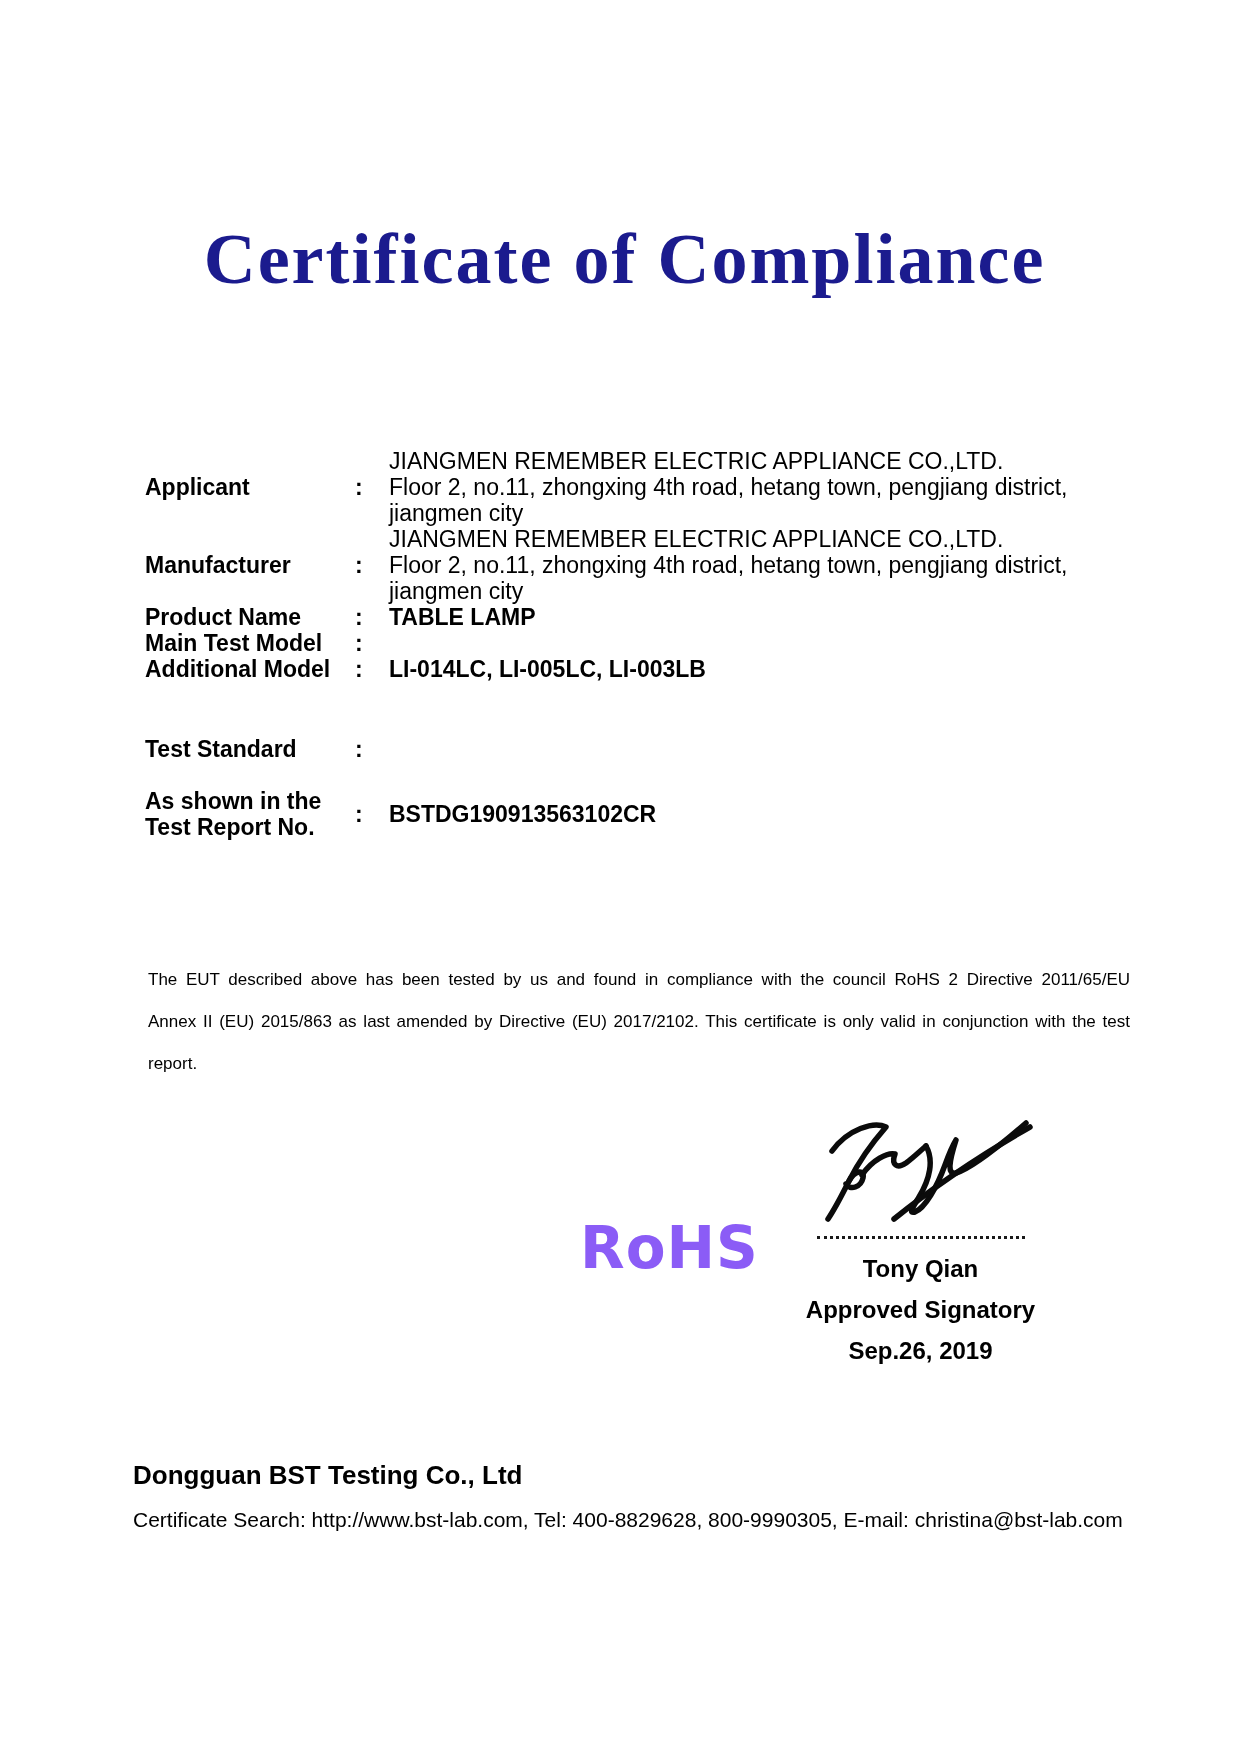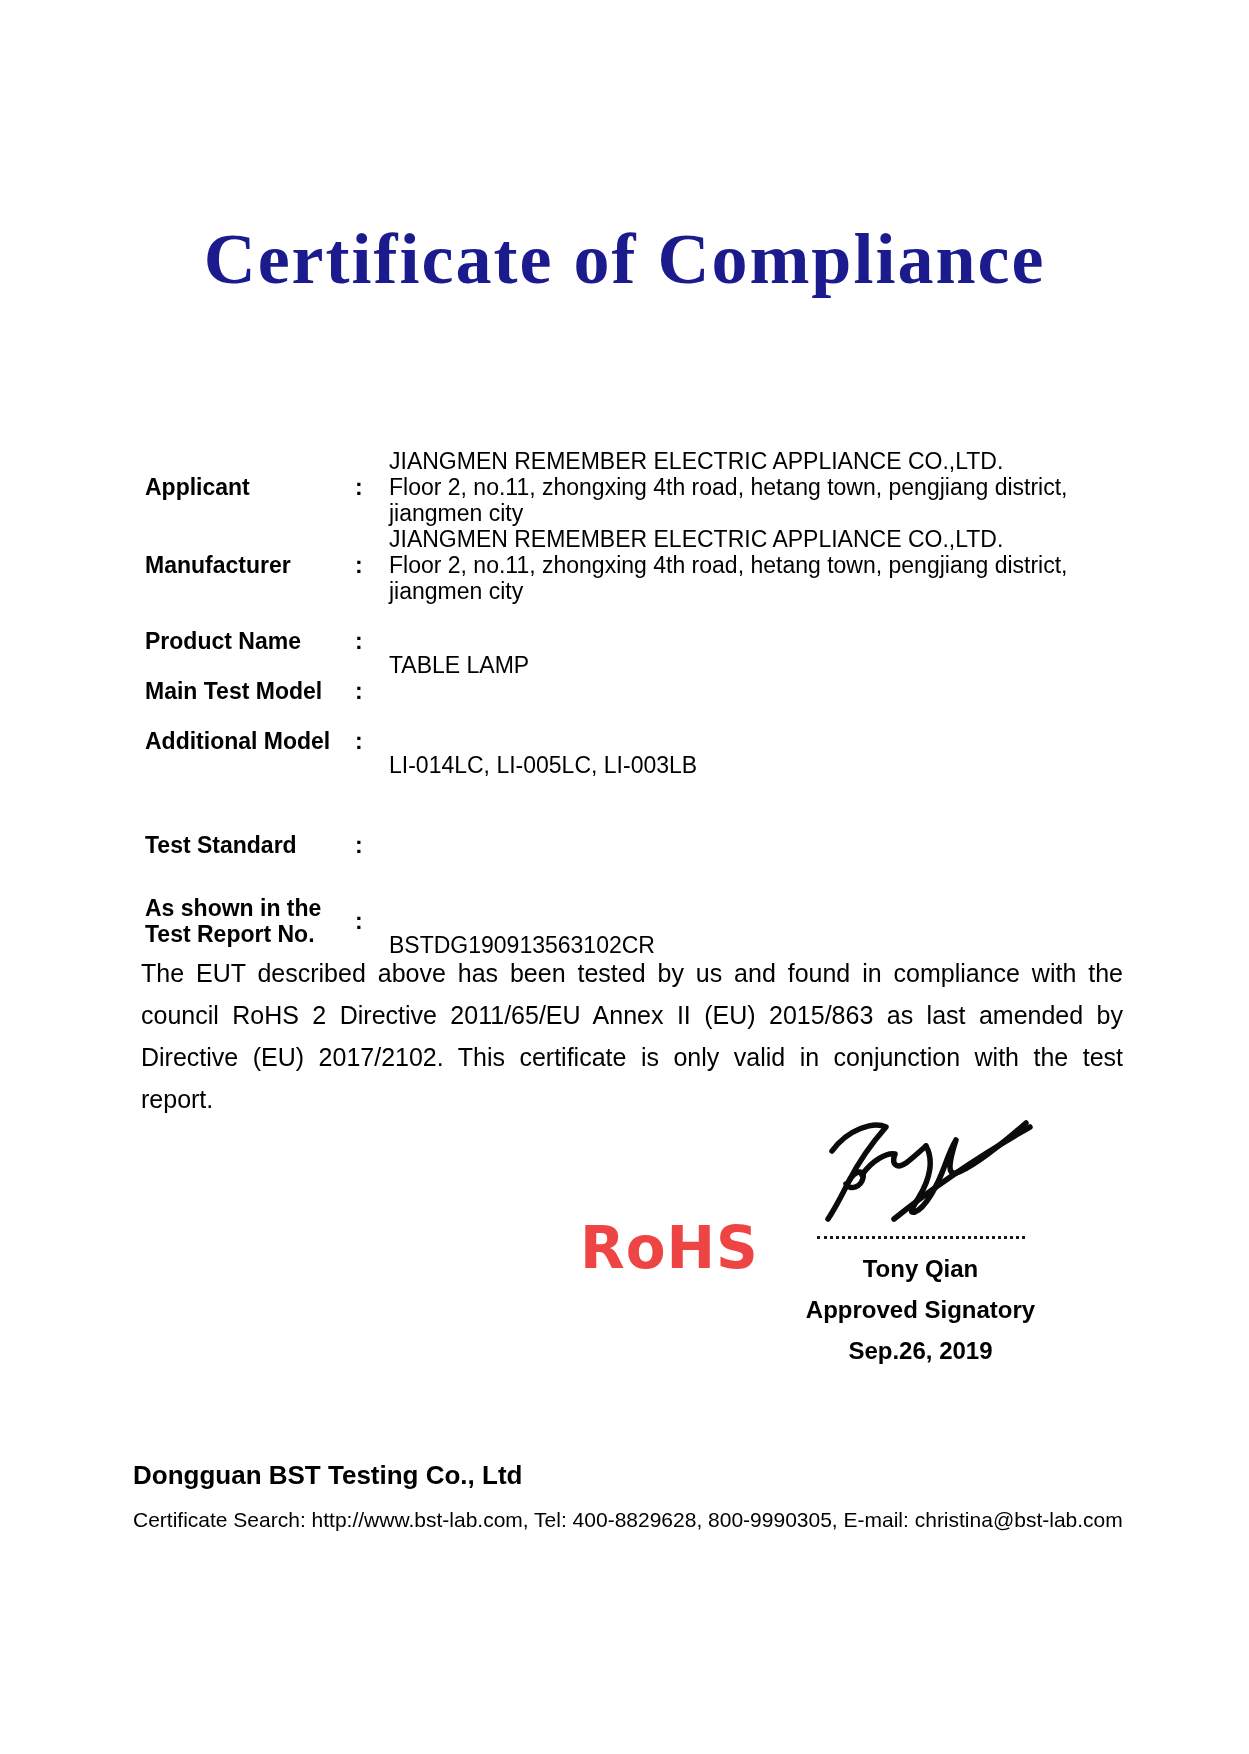--- a/index.html
+++ b/index.html
@@ -31,39 +31,39 @@
   
   .info {
     position: absolute; top: 448px; left: 145px; width: 980px;
     font-size: 23px; line-height: 26px;
   }
   .row { display: flex; align-items: center; }
   .row .lbl { flex: none; width: 210px; font-weight: bold; }
   .row .colon { flex: none; width: 34px; font-weight: bold; text-align: left; }
   .row .val { flex: 1; }
   .val .company { font-weight: normal; }
-  .val.boldval, .boldline { font-weight: normal; margin-top: 48px; }
+  .val.boldval, .boldline { font-weight: bold; }
   .gap-a { height: 54px; }
   .gap-b { height: 26px; }
 
   
   .statement {
     position: absolute; top: 944px; left: 133px; width: 982px;
-    margin: 8px;
-    font-size: 25px; line-height: 42px;
+    margin: 15px;
+    font-size: 17px; line-height: 42px;
     text-align: justify; text-align-last: left;
     word-spacing: 2px;
   }
 
   
   .rohs {
     position: absolute; left: 580px; top: 1214px;
     font-family: "DejaVu Sans", sans-serif;
     font-weight: bold; font-size: 58px; letter-spacing: 1px;
-    color: #ef4444;
+    color: #8b5cf6;
   }
 
   
   .sig-wrap {
     position: absolute; left: 768px; top: 1112px; width: 305px;
     text-align: center;
   }
   .sig-svg { display: block; margin: 0 auto; }
   .dotline {
     margin: 2px auto 0 auto; width: 208px; height: 0;

